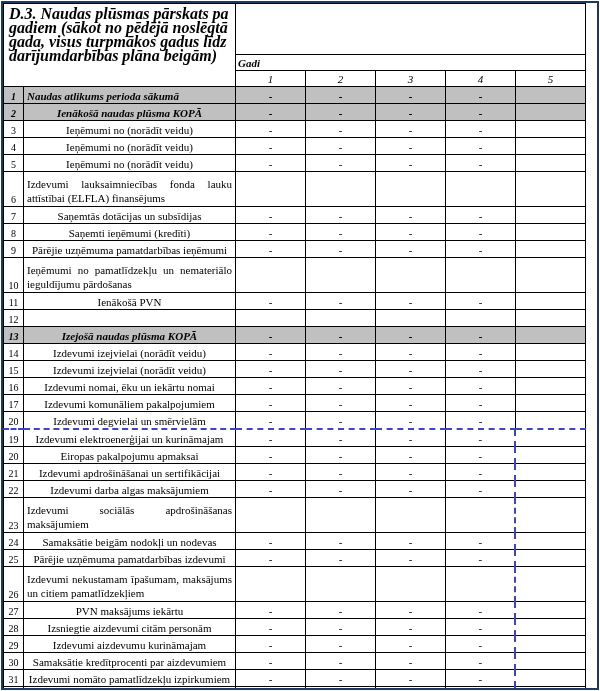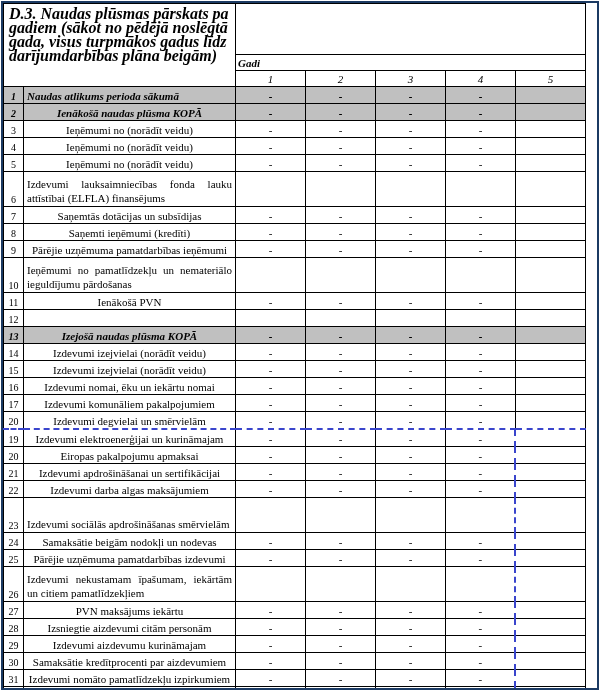--- a/index.html
+++ b/index.html
@@ -302,21 +302,21 @@
           <td class="num">22</td>
           <td class="label">Izdevumi darba algas maksājumiem</td>
           <td class="val">-</td>
           <td class="val">-</td>
           <td class="val">-</td>
           <td class="val">-</td>
           <td class="val vbreak"></td>
         </tr>
         <tr class="r2">
           <td class="num">23</td>
-          <td class="label">Izdevumi sociālās apdrošināšanas smērvielām</td>
+          <td class="label">Izdevumi sociālās apdrošināšanas maksājumiem</td>
           <td class="val"></td>
           <td class="val"></td>
           <td class="val"></td>
           <td class="val"></td>
           <td class="val vbreak"></td>
         </tr>
         <tr class="r">
           <td class="num">24</td>
           <td class="label">Samaksātie beigām nodokļi un nodevas</td>
           <td class="val">-</td>
@@ -329,21 +329,21 @@
           <td class="num">25</td>
           <td class="label">Pārējie uzņēmuma pamatdarbības izdevumi</td>
           <td class="val">-</td>
           <td class="val">-</td>
           <td class="val">-</td>
           <td class="val">-</td>
           <td class="val vbreak"></td>
         </tr>
         <tr class="r2">
           <td class="num">26</td>
-          <td class="label">Izdevumi nekustamam īpašumam, iekārtām un citiem pamatlīdzekļiem</td>
+          <td class="label">Izdevumi nekustamam īpašumam, maksājums un citiem pamatlīdzekļiem</td>
           <td class="val"></td>
           <td class="val"></td>
           <td class="val"></td>
           <td class="val"></td>
           <td class="val vbreak"></td>
         </tr>
         <tr class="r">
           <td class="num">27</td>
           <td class="label">PVN maksājums iekārtu</td>
           <td class="val">-</td>

